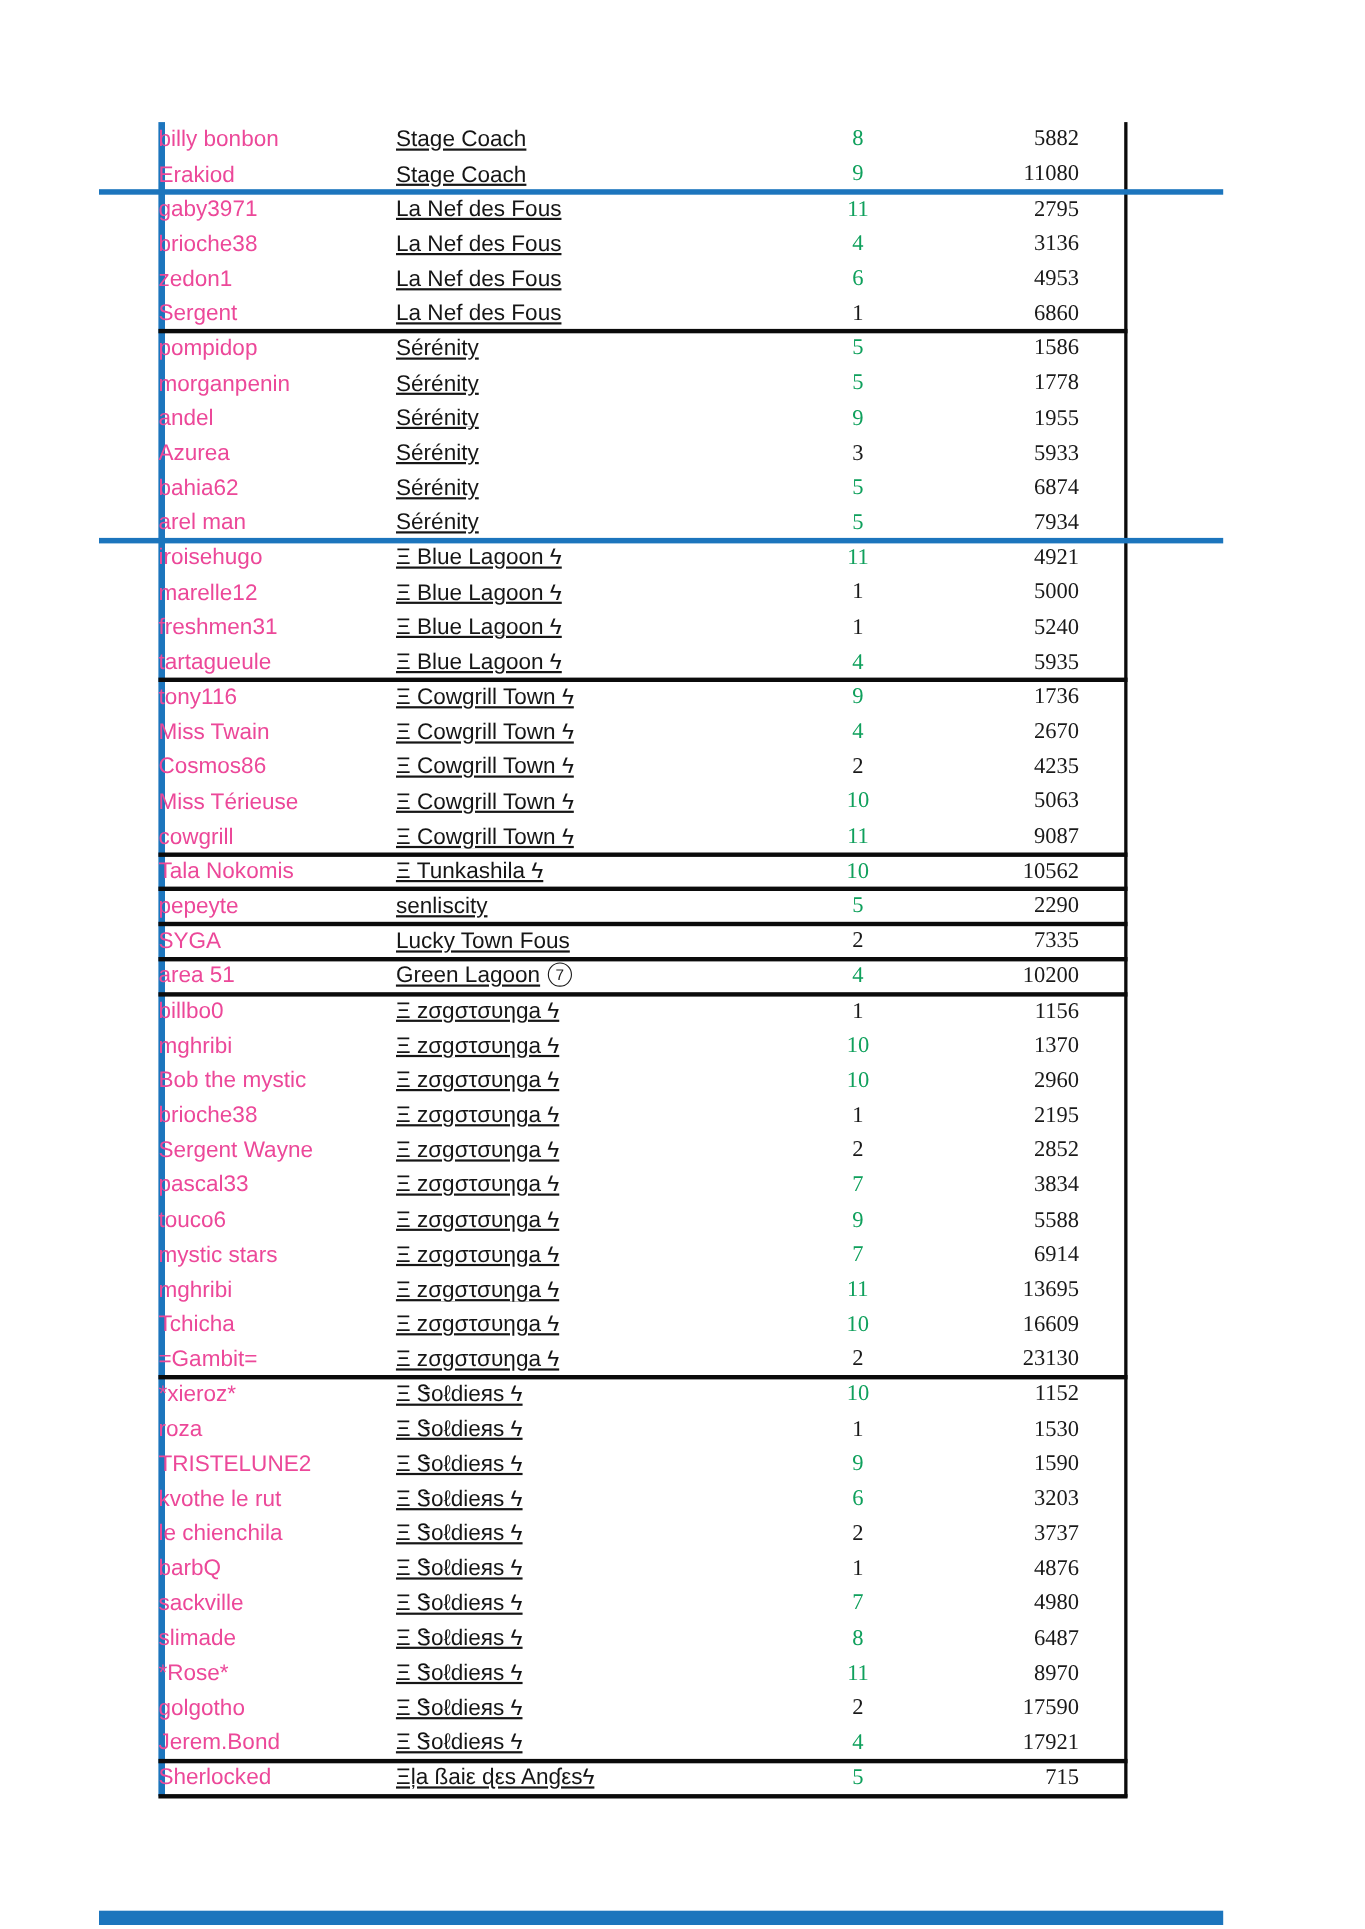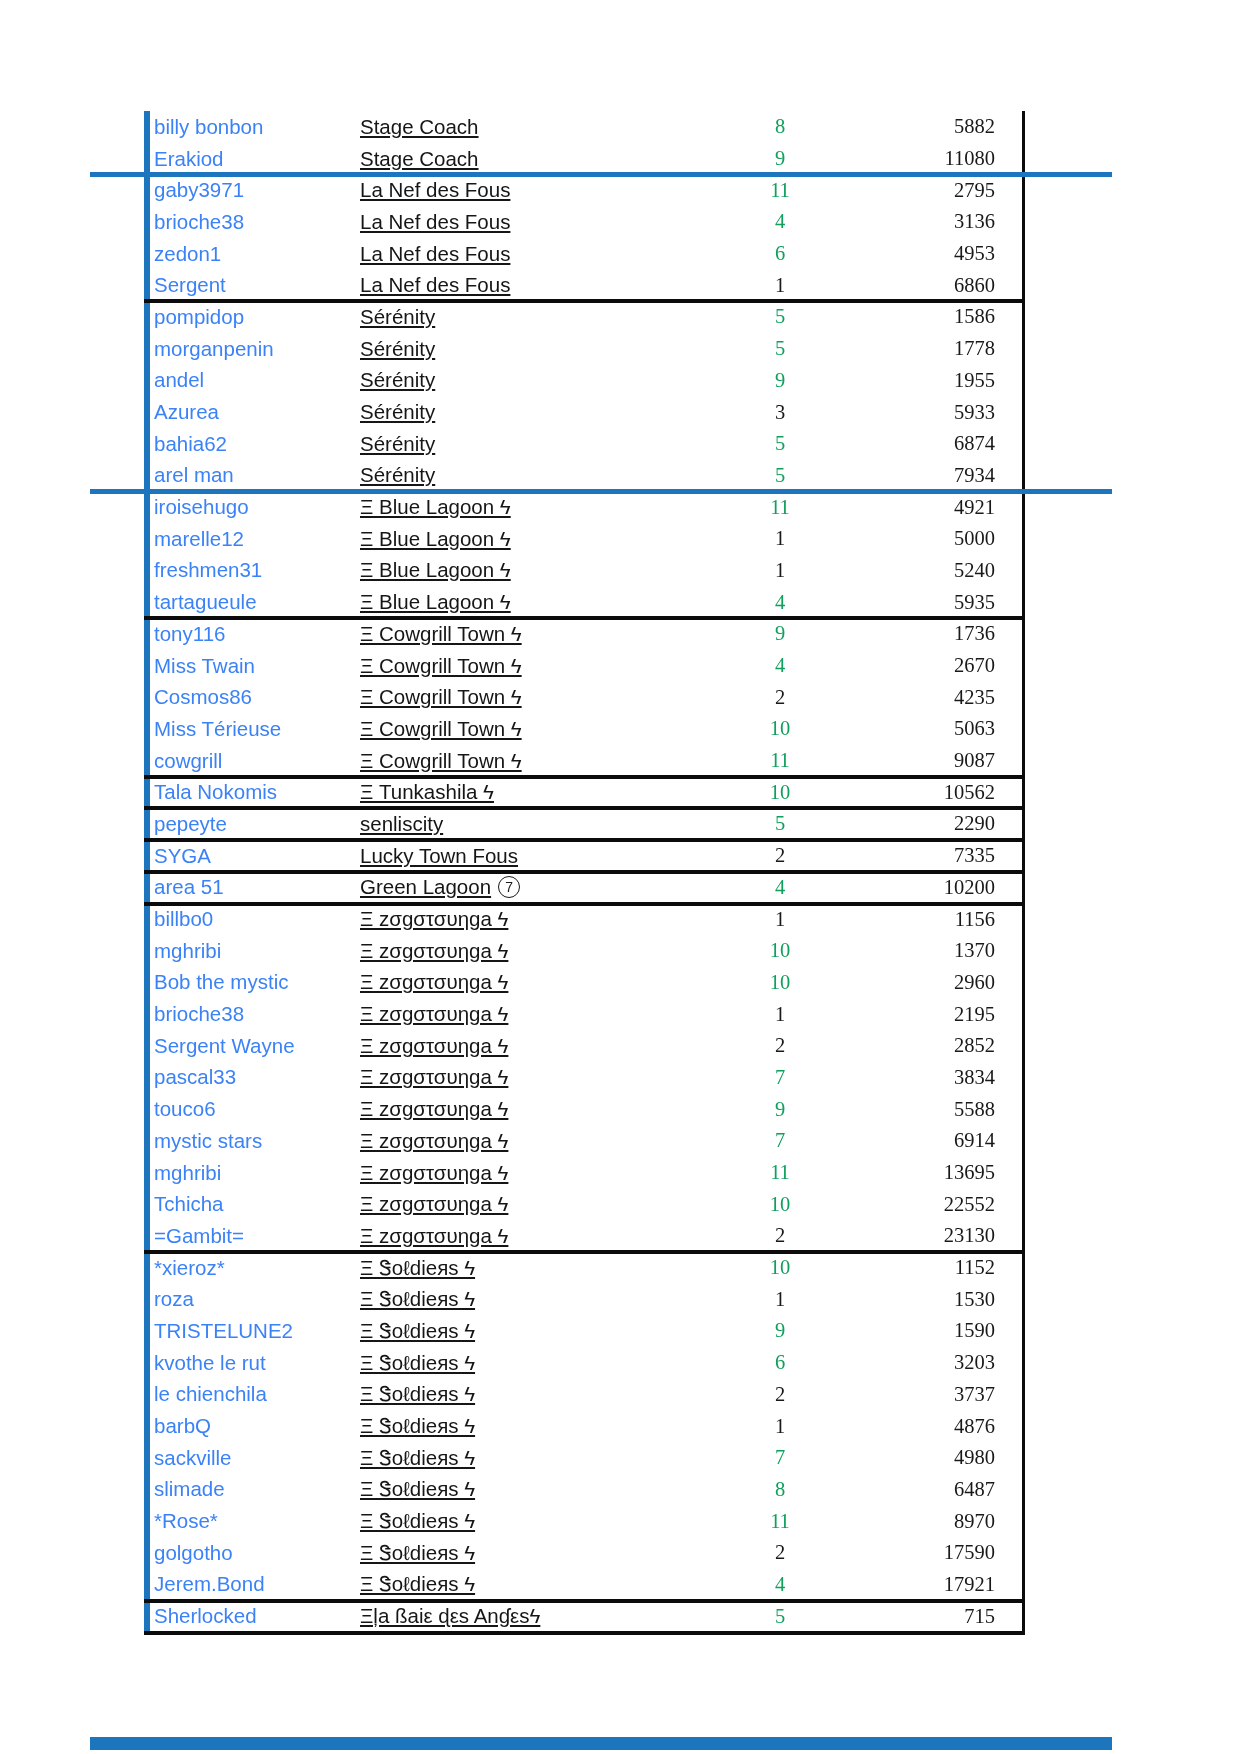--- a/index.html
+++ b/index.html
@@ -7,34 +7,34 @@
     width:1241px;height:1754px;background:#ffffff;position:relative;
     font-family:"Liberation Sans","DejaVu Sans",sans-serif;
     overflow:hidden;
   }
   .stage{position:absolute;left:0;top:0;width:1241px;height:1754px;}
 
   
   .rows{position:absolute;left:144px;top:111px;width:881px;}
   .row{height:31.7px;display:flex;align-items:center;}
   .c-player{
-    width:216px;box-sizing:border-box;padding-left:10px;
-    font-size:20.5px;color:#3b82f6;white-space:nowrap;overflow:visible;
+    width:216px;box-sizing:border-box;
+    font-size:20.5px;color:#ec4899;white-space:nowrap;overflow:visible;
   }
   .c-team{
     width:270px;box-sizing:border-box;
     font-size:20.5px;color:#161616;white-space:nowrap;overflow:visible;text-decoration:underline;
   }
   .c-score{
     width:300px;text-align:center;
     font-family:"Liberation Serif","DejaVu Serif",serif;
     font-size:20.5px;color:#191919;
   }
   .c-points{
-    margin-left:auto;padding-right:30px;text-align:right;white-space:nowrap;
+    margin-left:auto;padding-right:44px;text-align:right;white-space:nowrap;
     font-family:"Liberation Serif","DejaVu Serif",serif;
     font-size:20.5px;color:#191919;
   }
   .score-green{color:var(--green);}
   .badge-circle{
     display:inline-flex;align-items:center;justify-content:center;
     width:20px;height:20px;border:1.7px solid #1a1a1a;border-radius:50%;
     font-size:14px;line-height:1;margin-left:7px;position:relative;top:-2px;
     font-family:"Liberation Sans","DejaVu Sans",sans-serif;color:#1a1a1a;
   }
@@ -288,21 +288,21 @@
     <span class="c-player">mghribi</span>
     <span class="c-team">Ξ zσɡστσυηga ϟ</span>
     <span class="c-score score-green">11</span>
     <span class="c-points">13695</span>
   </div>
 
   <div class="row">
     <span class="c-player">Tchicha</span>
     <span class="c-team">Ξ zσɡστσυηga ϟ</span>
     <span class="c-score score-green">10</span>
-    <span class="c-points">22552</span>
+    <span class="c-points">16609</span>
   </div>
 
   <div class="row">
     <span class="c-player">=Gambit=</span>
     <span class="c-team">Ξ zσɡστσυηga ϟ</span>
     <span class="c-score">2</span>
     <span class="c-points">23130</span>
   </div>
 
   <div class="row">

